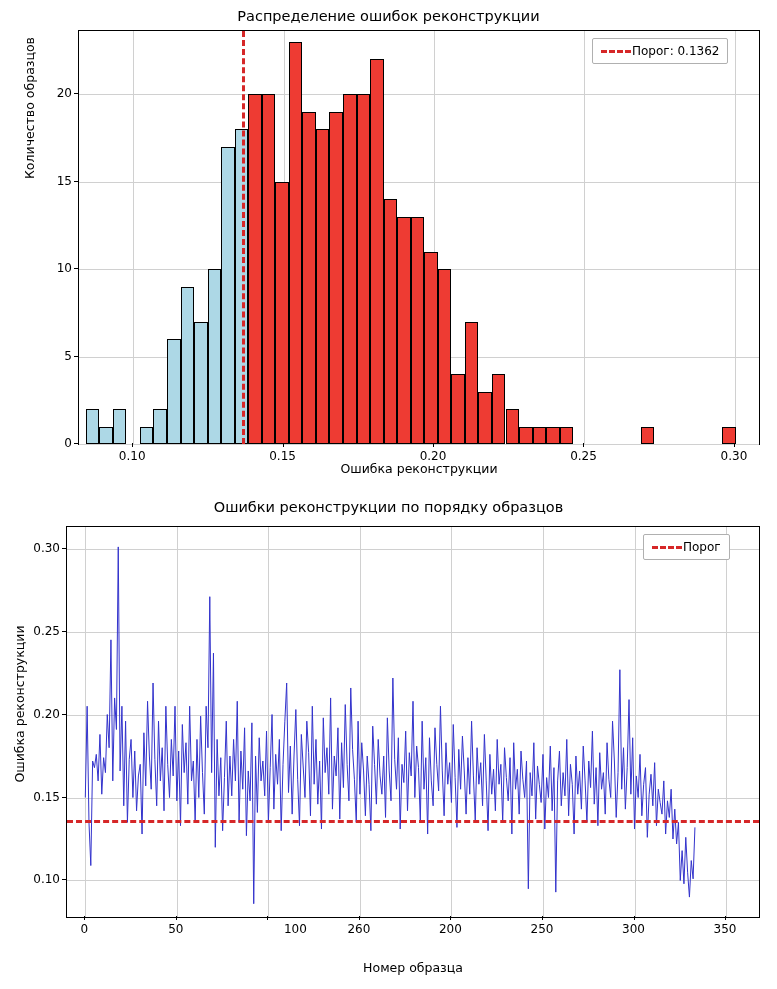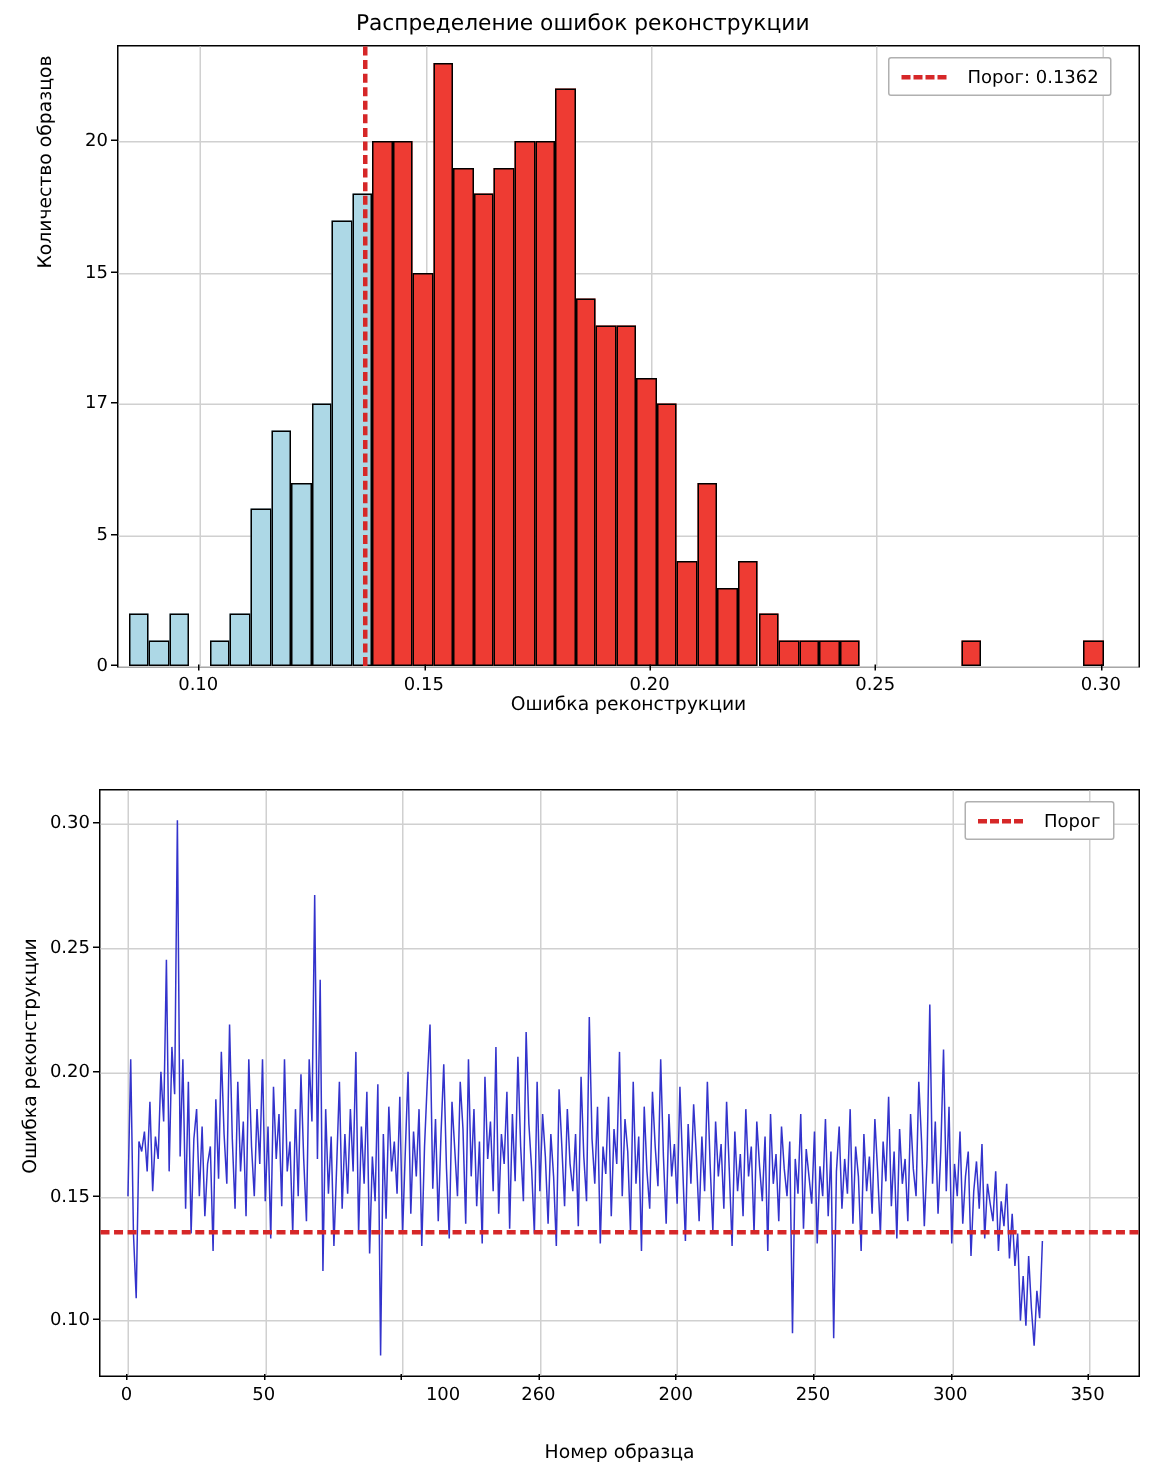--- a/index.html
+++ b/index.html
@@ -127,21 +127,21 @@
   
   .legend {
     position: absolute;
     background: #ffffff;
     border: 1px solid #b0b0b0;
     border-radius: 2px;
     padding: 5px 8px;
     font-size: 12px;
     display: flex;
     align-items: center;
-    gap: 14px;
+    gap: 1px;
   }
   .legend-swatch {
     display: inline-block;
     width: 30px;
     height: 0;
     border-top: 3px dashed #d62728;
   }
   .legend-text { white-space: nowrap; }
 
   svg.series { position: absolute; left: 0; top: 0; }
@@ -221,28 +221,29 @@
       <div class="tick-label xtick" style="left: 433.044px; top: 449px;">0.20</div>
       <div class="tick-mark tick-x" style="left: 583.487px; top: 443px;"></div>
       <div class="tick-label xtick" style="left: 583.487px; top: 449px;">0.25</div>
       <div class="tick-mark tick-x" style="left: 733.929px; top: 443px;"></div>
       <div class="tick-label xtick" style="left: 733.929px; top: 449px;">0.30</div>
       <div class="tick-mark tick-y" style="left: 74px; top: 443px;"></div>
       <div class="tick-label ytick" style="left: 44px; top: 443px; width: 28px;">0</div>
       <div class="tick-mark tick-y" style="left: 74px; top: 355.5px;"></div>
       <div class="tick-label ytick" style="left: 44px; top: 355.5px; width: 28px;">5</div>
       <div class="tick-mark tick-y" style="left: 74px; top: 268px;"></div>
-      <div class="tick-label ytick" style="left: 44px; top: 268px; width: 28px;">17</div>
+      <div class="tick-label ytick" style="left: 44px; top: 268px; width: 28px;">10</div>
       <div class="tick-mark tick-y" style="left: 74px; top: 180.5px;"></div>
       <div class="tick-label ytick" style="left: 44px; top: 180.5px; width: 28px;">15</div>
       <div class="tick-mark tick-y" style="left: 74px; top: 93px;"></div>
       <div class="tick-label ytick" style="left: 44px; top: 93px; width: 28px;">20</div>
     </div>
 
   <div class="figure" id="figure-bottom">
+    <div class="chart-title">Ошибки реконструкции по порядку образцов</div>
 
     <div class="plot-area" id="plot-bottom">
 
     <div class="grid-line grid-h" style="top: 353.489px;"></div>
         <div class="grid-line grid-h" style="top: 270.511px;"></div>
         <div class="grid-line grid-h" style="top: 187.532px;"></div>
         <div class="grid-line grid-h" style="top: 104.553px;"></div>
         <div class="grid-line grid-h" style="top: 21.5745px;"></div>
         <div class="grid-line grid-v" style="left: 18.3069px;"></div>
         <div class="grid-line grid-v" style="left: 109.841px;"></div>

